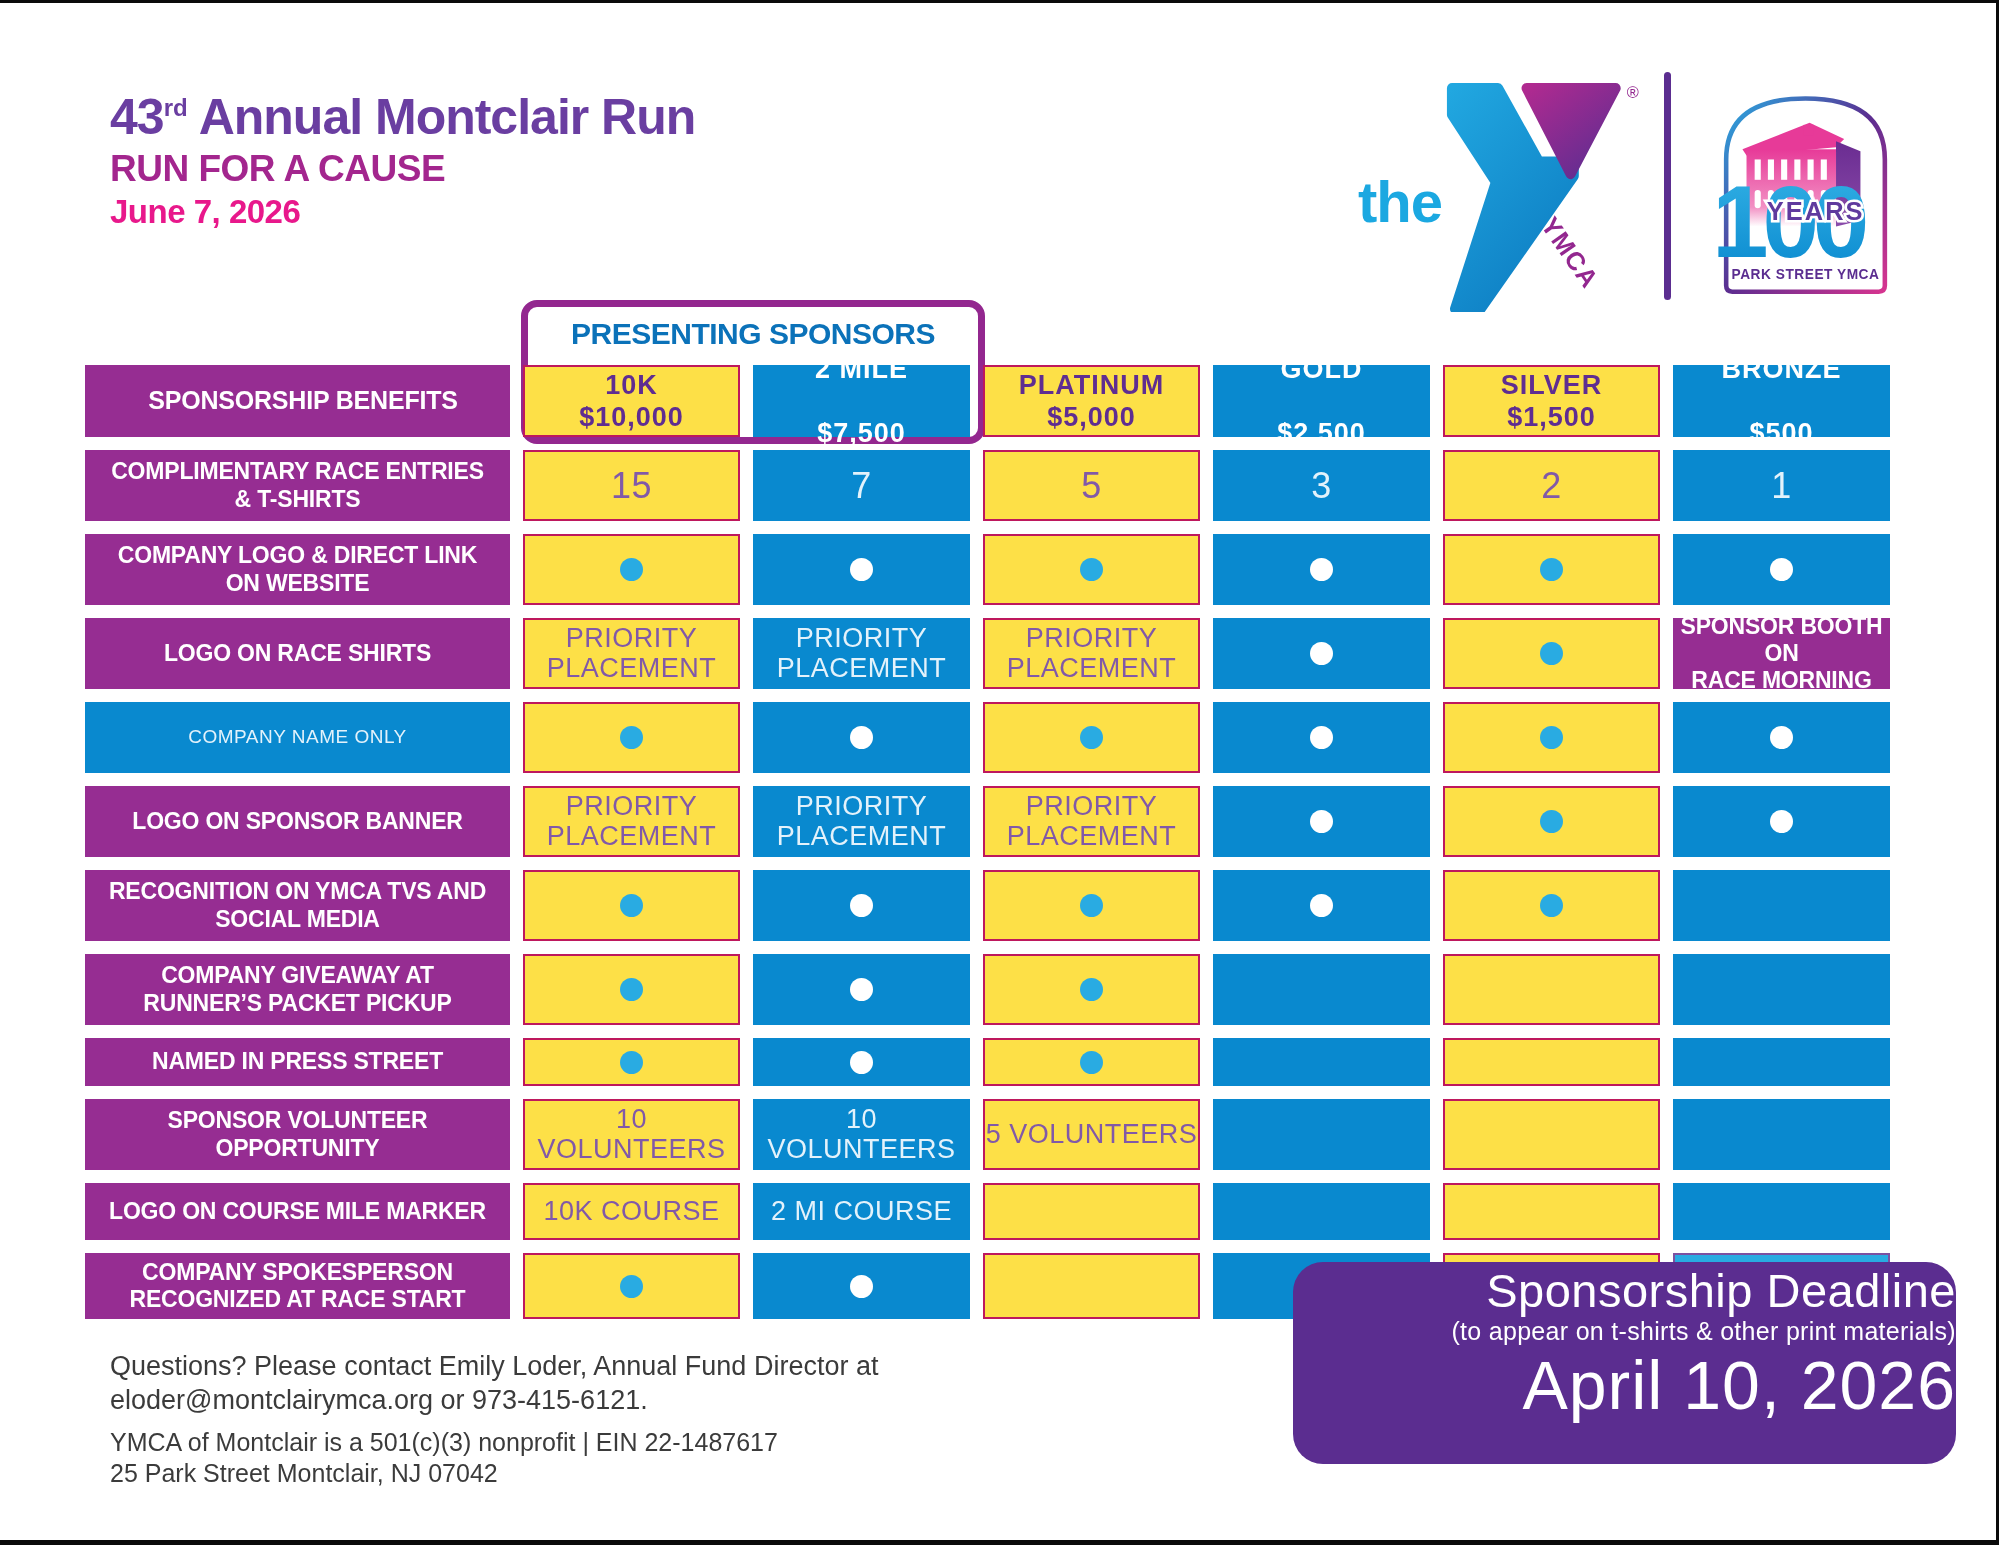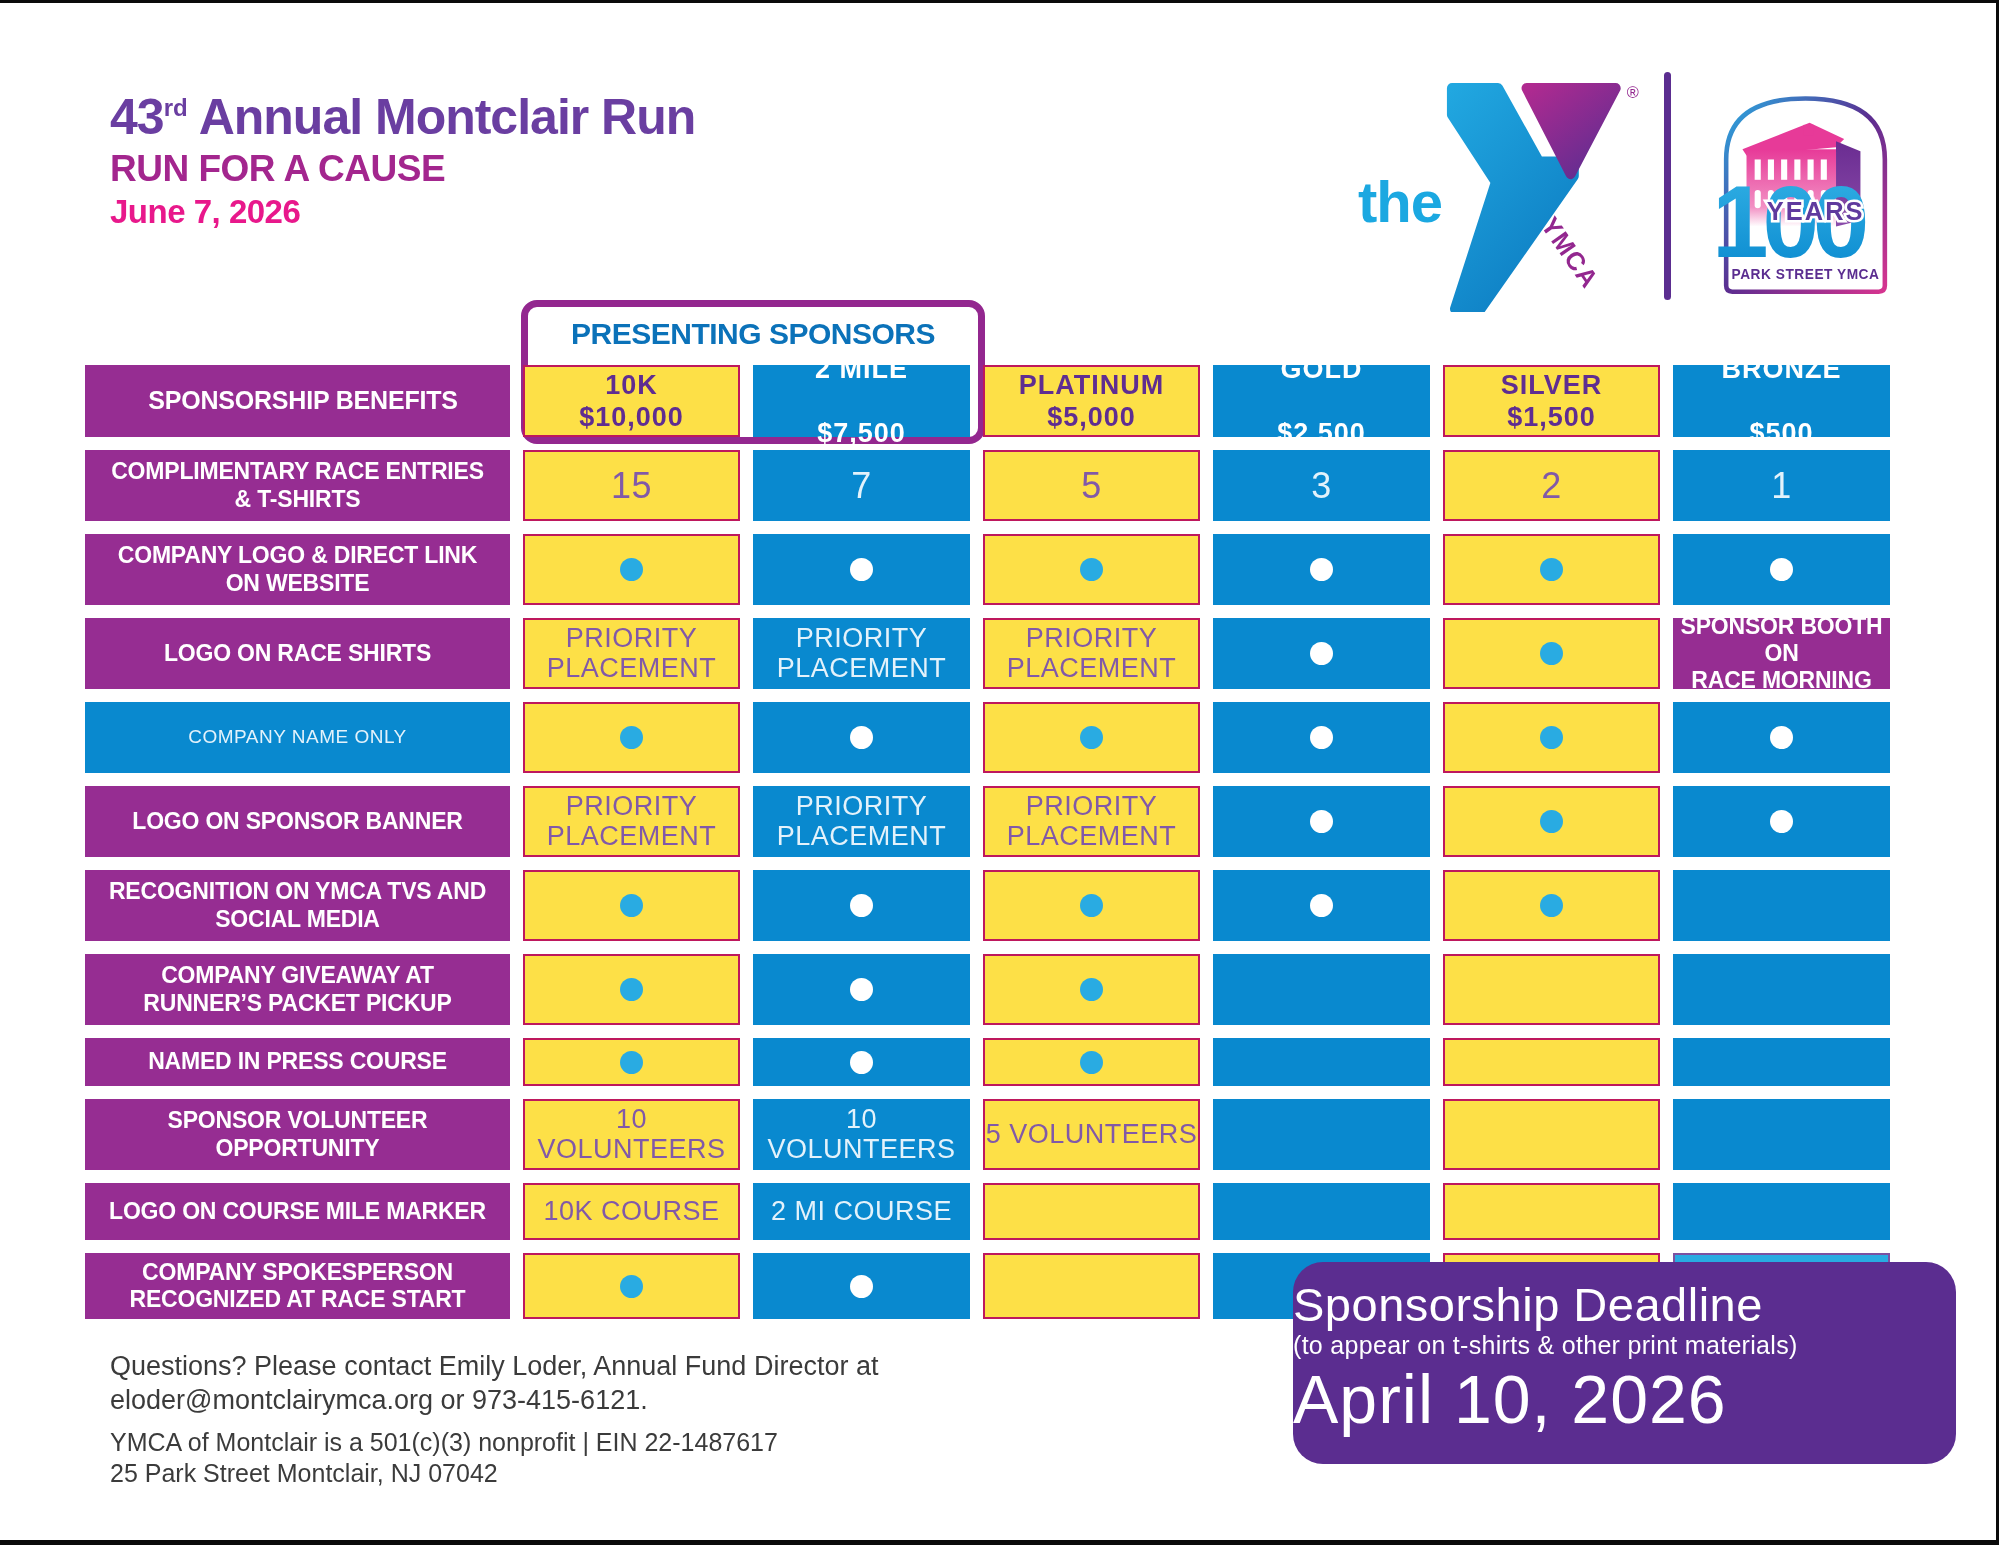--- a/index.html
+++ b/index.html
@@ -45,21 +45,21 @@
   .celltext{font-size:27px;color:#8159A8;white-space:pre-line;line-height:1.1;letter-spacing:0.5px;}
   .dark .celltext{color:#E3F2FB;}
   .celltext.num{font-size:36px;}
   .celltext.tiny{font-size:19px;letter-spacing:0.5px;}
   .dot{width:23px;height:23px;border-radius:50%;}
   .light .dot{background:#29ABE2;}
   .dark .dot{background:#ffffff;}
 
   
   .deadline{position:absolute;left:1293px;top:1262px;width:663px;height:202px;background:#5B2D90;
-      border-radius:30px;z-index:10;color:#ffffff;text-align:left;box-sizing:border-box;padding-top:18px;}
+      border-radius:30px;z-index:10;color:#ffffff;text-align:right;box-sizing:border-box;padding-top:4px;}
   .deadline .dl-title{font-size:47px;line-height:1.05;letter-spacing:0.5px;}
   .deadline .dl-sub{font-size:25px;line-height:1.3;letter-spacing:0.3px;}
   .deadline .dl-date{font-size:68px;line-height:1.1;letter-spacing:1px;}
 
   
   .footer{position:absolute;left:110px;top:1350px;z-index:2;color:#3b3b3b;}
   .footer .f1{font-size:27px;line-height:1.25;white-space:pre-line;}
   .footer .f2{font-size:25px;line-height:1.25;white-space:pre-line;margin-top:9px;}
 </style>
 </head>
@@ -302,21 +302,21 @@
       </div>
       <div class="cell dark">
         <span class="dot"></span>
       </div>
       <div class="cell light">
         <span class="dot"></span>
       </div>
       <div class="cell dark"></div>
       <div class="cell light"></div>
       <div class="cell dark"></div>
-      <div class="cell label">NAMED IN PRESS COURSE</div>
+      <div class="cell label">NAMED IN PRESS STREET</div>
       <div class="cell light">
         <span class="dot"></span>
       </div>
       <div class="cell dark">
         <span class="dot"></span>
       </div>
       <div class="cell light">
         <span class="dot"></span>
       </div>
       <div class="cell dark"></div>

